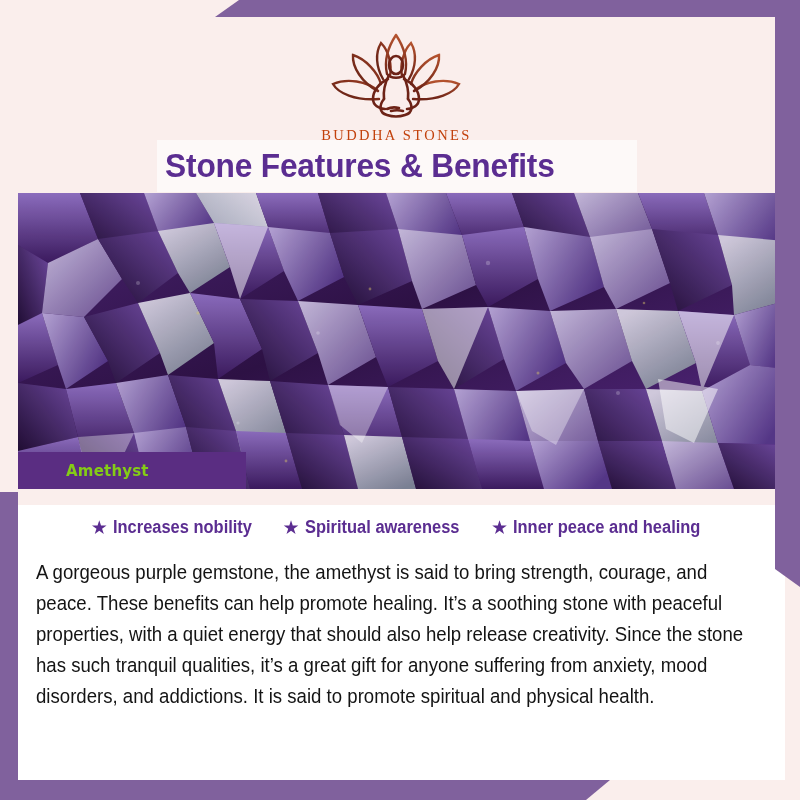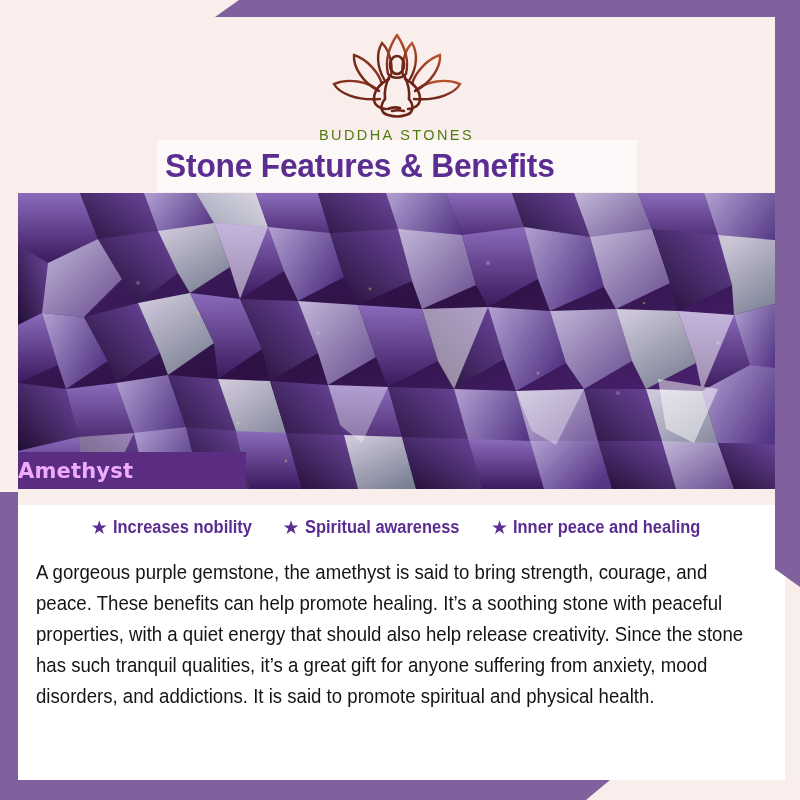--- a/index.html
+++ b/index.html
@@ -94,24 +94,24 @@
     margin-top: 12px;
     display: flex;
     flex-direction: column;
     align-items: center;
   }
 
   .logo-mark { display: block; }
 
   .brand-name {
     margin-top: 2px;
-    font-family: Liberation Sans, sans-serif;
+    font-family: Liberation Serif, serif;
     font-size: 14.5px;
     letter-spacing: 2.4px;
-    color: #4d7c0f;
+    color: #c2410c;
     font-weight: 400;
   }
 
   .title-plate {
     position: absolute;
     left: 50%;
     transform: translateX(-50%);
     top: 123px;
     width: 480px;
     height: 52px;
@@ -149,22 +149,23 @@
     left: 18px;
     top: 452px;
     width: 228px;
     height: 37px;
     background: #5a2d82;
     display: flex;
     align-items: center;
     z-index: 4;
   }
   .stone-label-text {
-    color: #f0abfc;
-    font-size: 21px;
+    margin-left: 48px;
+    color: #84cc16;
+    font-size: 15px;
     font-weight: 700;
     letter-spacing: 0.2px;
     font-family: "DejaVu Sans", sans-serif;
   }
 
   
   .content {
     position: absolute;
     left: 18px;
     top: 489px;

